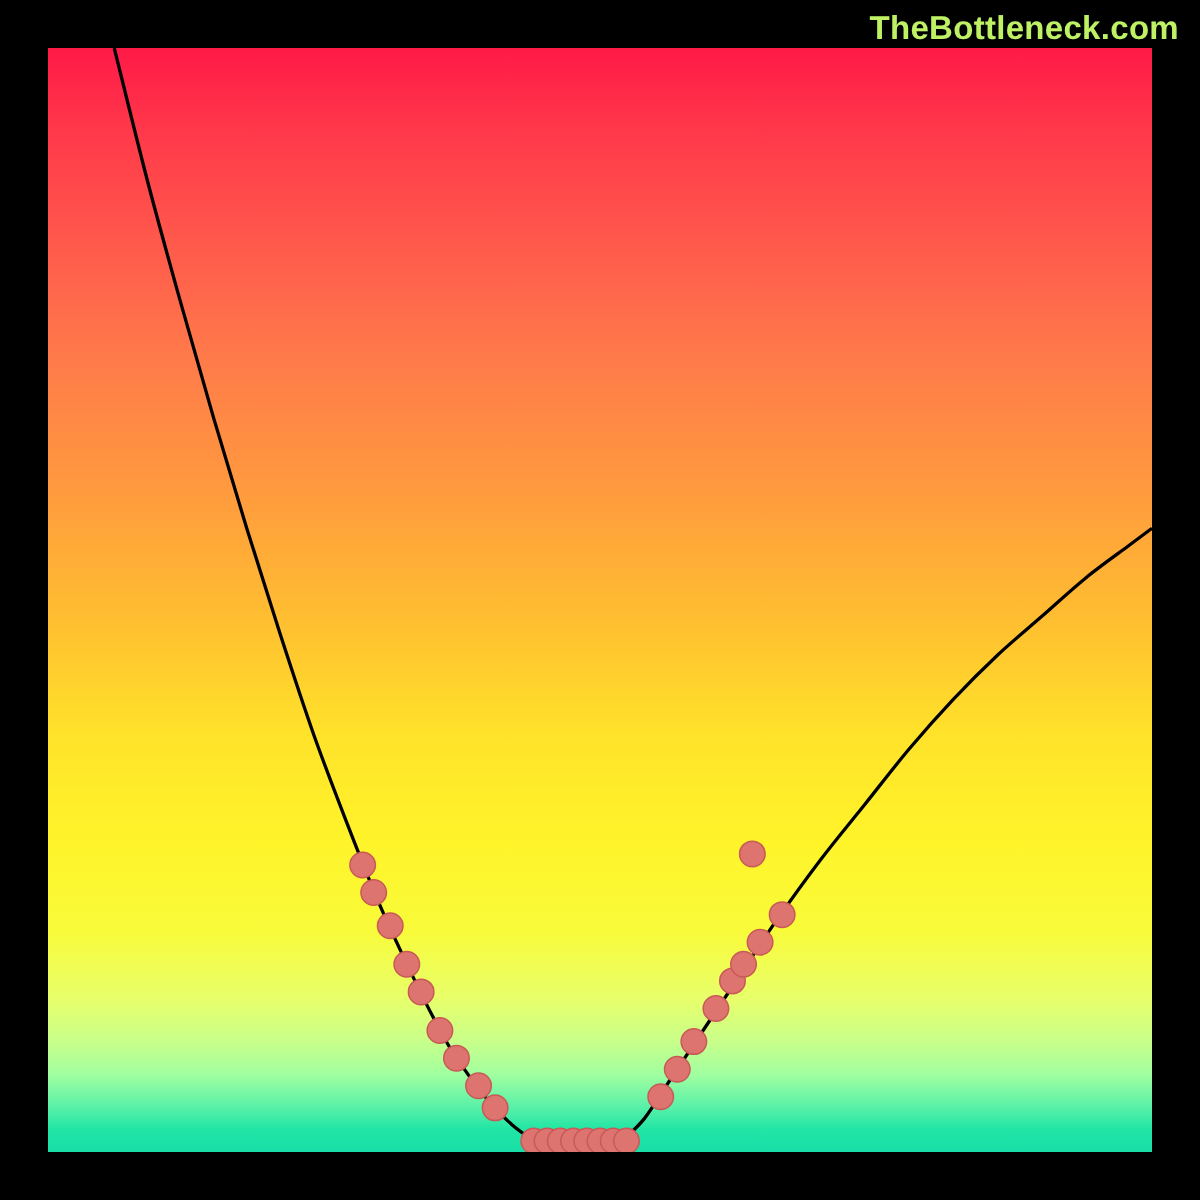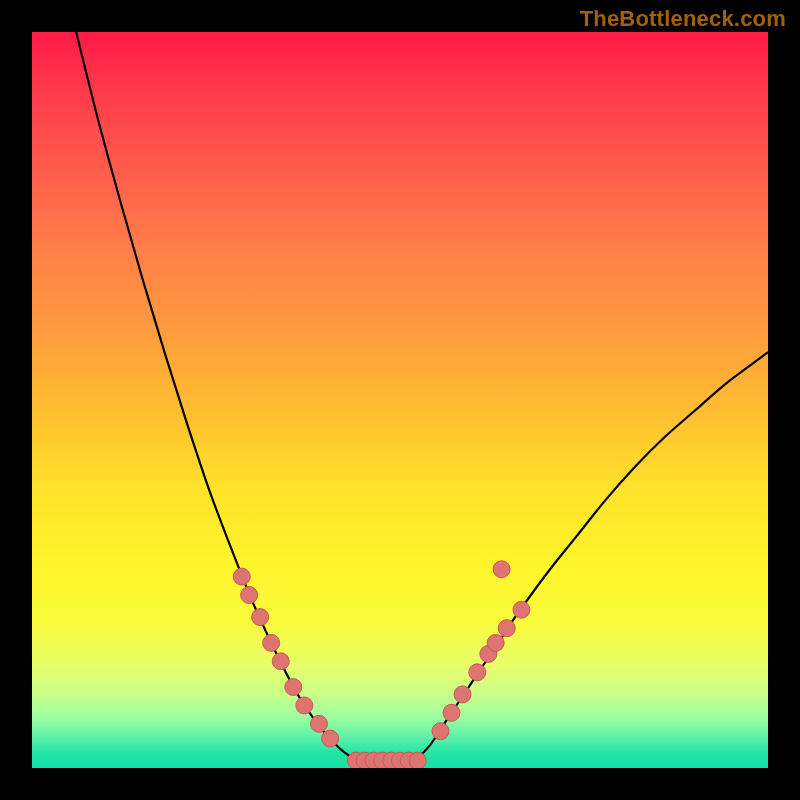--- a/index.html
+++ b/index.html
@@ -10,21 +10,21 @@
     height: 800px;
     background: #000;
   }
   .watermark {
     position: absolute;
     top: 6px;
     right: 14px;
     font-family: Arial, Helvetica, sans-serif;
     font-size: 22px;
     font-weight: 600;
-    color: #a16207;
+    color: #bef264;
     letter-spacing: 0.2px;
     z-index: 5;
   }
   .plot {
     position: absolute;
     left: 32px;
     top: 32px;
     width: 736px;
     height: 736px;
     overflow: hidden;

